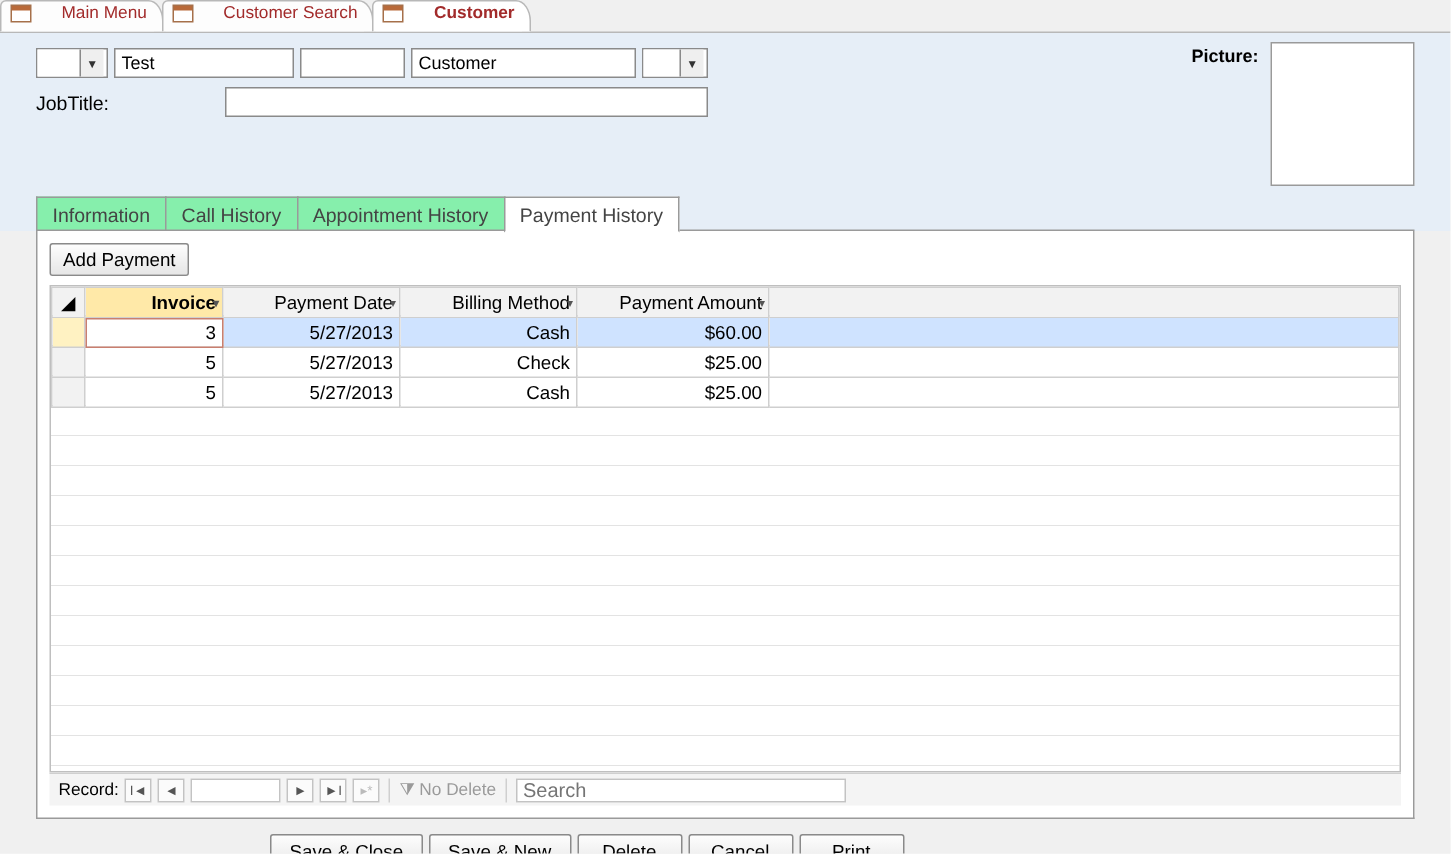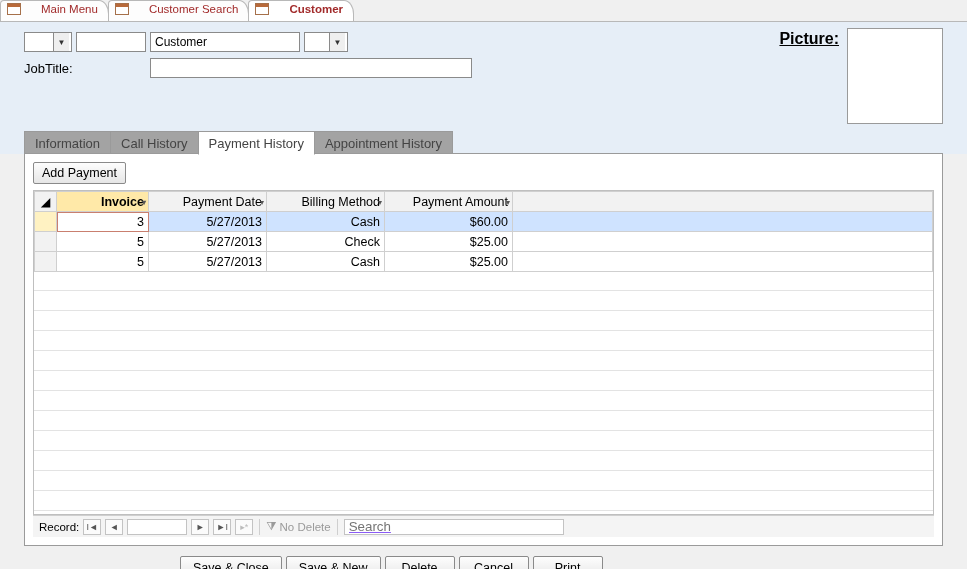--- a/index.html
+++ b/index.html
@@ -91,21 +91,21 @@
     font-size: 12px;
   }
   .row2 { display: flex; align-items: center; gap: 6px; }
   .picture-area {
     position: absolute;
     right: 24px; top: 6px;
     display: flex;
     gap: 8px;
     align-items: flex-start;
   }
-  .picture-label { font-weight: bold; font-size: 16px; padding-top: 2px; text-decoration: underline; }
+  .picture-label { font-weight: bold; font-size: 12px; padding-top: 2px; }
   .picture-box {
     width: 96px; height: 96px;
     border: 1px solid #9a9a9a;
     background: #fff;
   }
   
   .inner-tabs-wrap {
     padding: 0 24px 0 24px;
     background: #e6eef7;
   }
@@ -119,21 +119,21 @@
     content: "";
     position: absolute;
     left: 0; right: 0; bottom: 0;
     border-bottom: 1px solid #9a9a9a;
   }
   .inner-tab {
     padding: 4px 10px;
     border: 1px solid #9a9a9a;
     border-bottom: none;
     margin-right: -1px;
-    background: #a3a3a3;
+    background: #86efac;
     font-size: 13px;
     color: #444;
     height: 23px;
     cursor: pointer;
     position: relative;
     z-index: 0;
   }
   .inner-tab.active {
     background: #ffffff;
     z-index: 2;
@@ -238,21 +238,20 @@
   }
   .recnav .sep { width: 1px; height: 16px; background: #cfcfcf; margin: 0 2px; }
   .filter-label { color: #9a9a9a; display:flex; align-items:center; gap:3px;}
   .searchbox {
     flex: 0 0 220px;
     height: 16px;
     border: 1px solid #c3c3c3;
     background: #fff;
     padding: 0 4px;
     color: #8b5cf6;
-    text-decoration: underline;
   }
   
   .bottom-btns {
     display: flex;
     gap: 4px;
     justify-content: flex-start;
     padding: 4px 0 4px 180px;
     background: #f0f0f0;
   }
   .bottom-btns .btn { padding: 4px 12px; min-width: 70px; }
@@ -274,20 +273,21 @@
     <span class="nav-tab-label">Customer</span>
   </div>
 </div>
 
 <div class="form-area">
   <div class="row1">
     <div class="combo" style="width:48px;">
       <input class="combo-input" style="width: 28px;" value="">
       <div class="combo-btn">▼</div>
     </div>
+    <input class="textbox" style="width: 120px;" value="Test">
     <input class="textbox" style="width: 70px;" value="">
     <input class="textbox" style="width: 150px;" value="Customer">
     <div class="combo" style="width:44px;">
       <input class="combo-input" style="width: 24px;" value="">
       <div class="combo-btn">▼</div>
     </div>
   </div>
   <div class="row2">
     <span style="font-weight:normal;font-size:13px;width:120px;">JobTitle:</span>
     <input class="textbox" style="width: 322px;" value="">
@@ -295,22 +295,22 @@
   <div class="picture-area">
     <span class="picture-label">Picture:</span>
     <div class="picture-box"></div>
   </div>
 </div>
 
 <div class="inner-tabs-wrap">
   <div class="inner-tabs">
     <div class="inner-tab">Information</div>
     <div class="inner-tab">Call History</div>
+    <div class="inner-tab">Appointment History</div>
     <div class="inner-tab active">Payment History</div>
-    <div class="inner-tab">Appointment History</div>
   </div>
 </div>
 
 <div class="tab-panel">
   <div class="panel-top">
     <button class="btn">Add Payment</button>
   </div>
   <div class="grid">
     <table class="dg">
       <colgroup>

